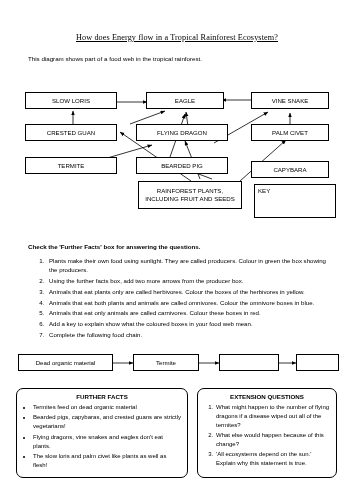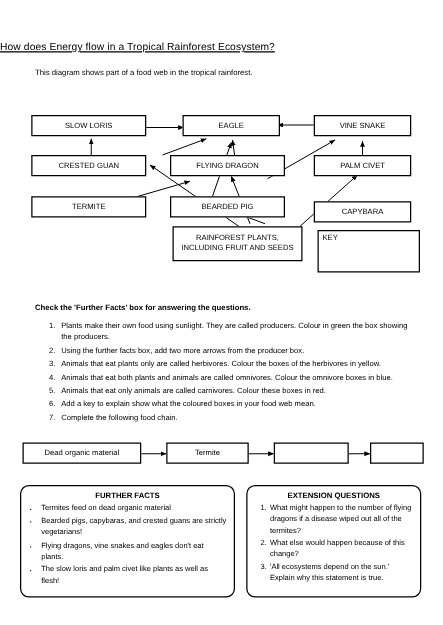--- a/index.html
+++ b/index.html
@@ -10,25 +10,27 @@
     font-family: "Liberation Sans", sans-serif;
     color: #000000;
     overflow: hidden;
   }
   .page {
     position: relative;
     width: 354px; height: 500px;
     padding: 0;
   }
   .title {
+    text-align: center;
     font-size: 8.2px;
     font-weight: 400;
     text-decoration: underline;
     margin: 33px 0 0 0;
     letter-spacing: 0.1px;
+    font-family: Liberation Serif, serif;
   }
   .subtitle {
     font-size: 6.2px;
     margin: 13px 0 0 28px;
   }
 
   
   .diagram {
     position: relative;
     width: 354px;

